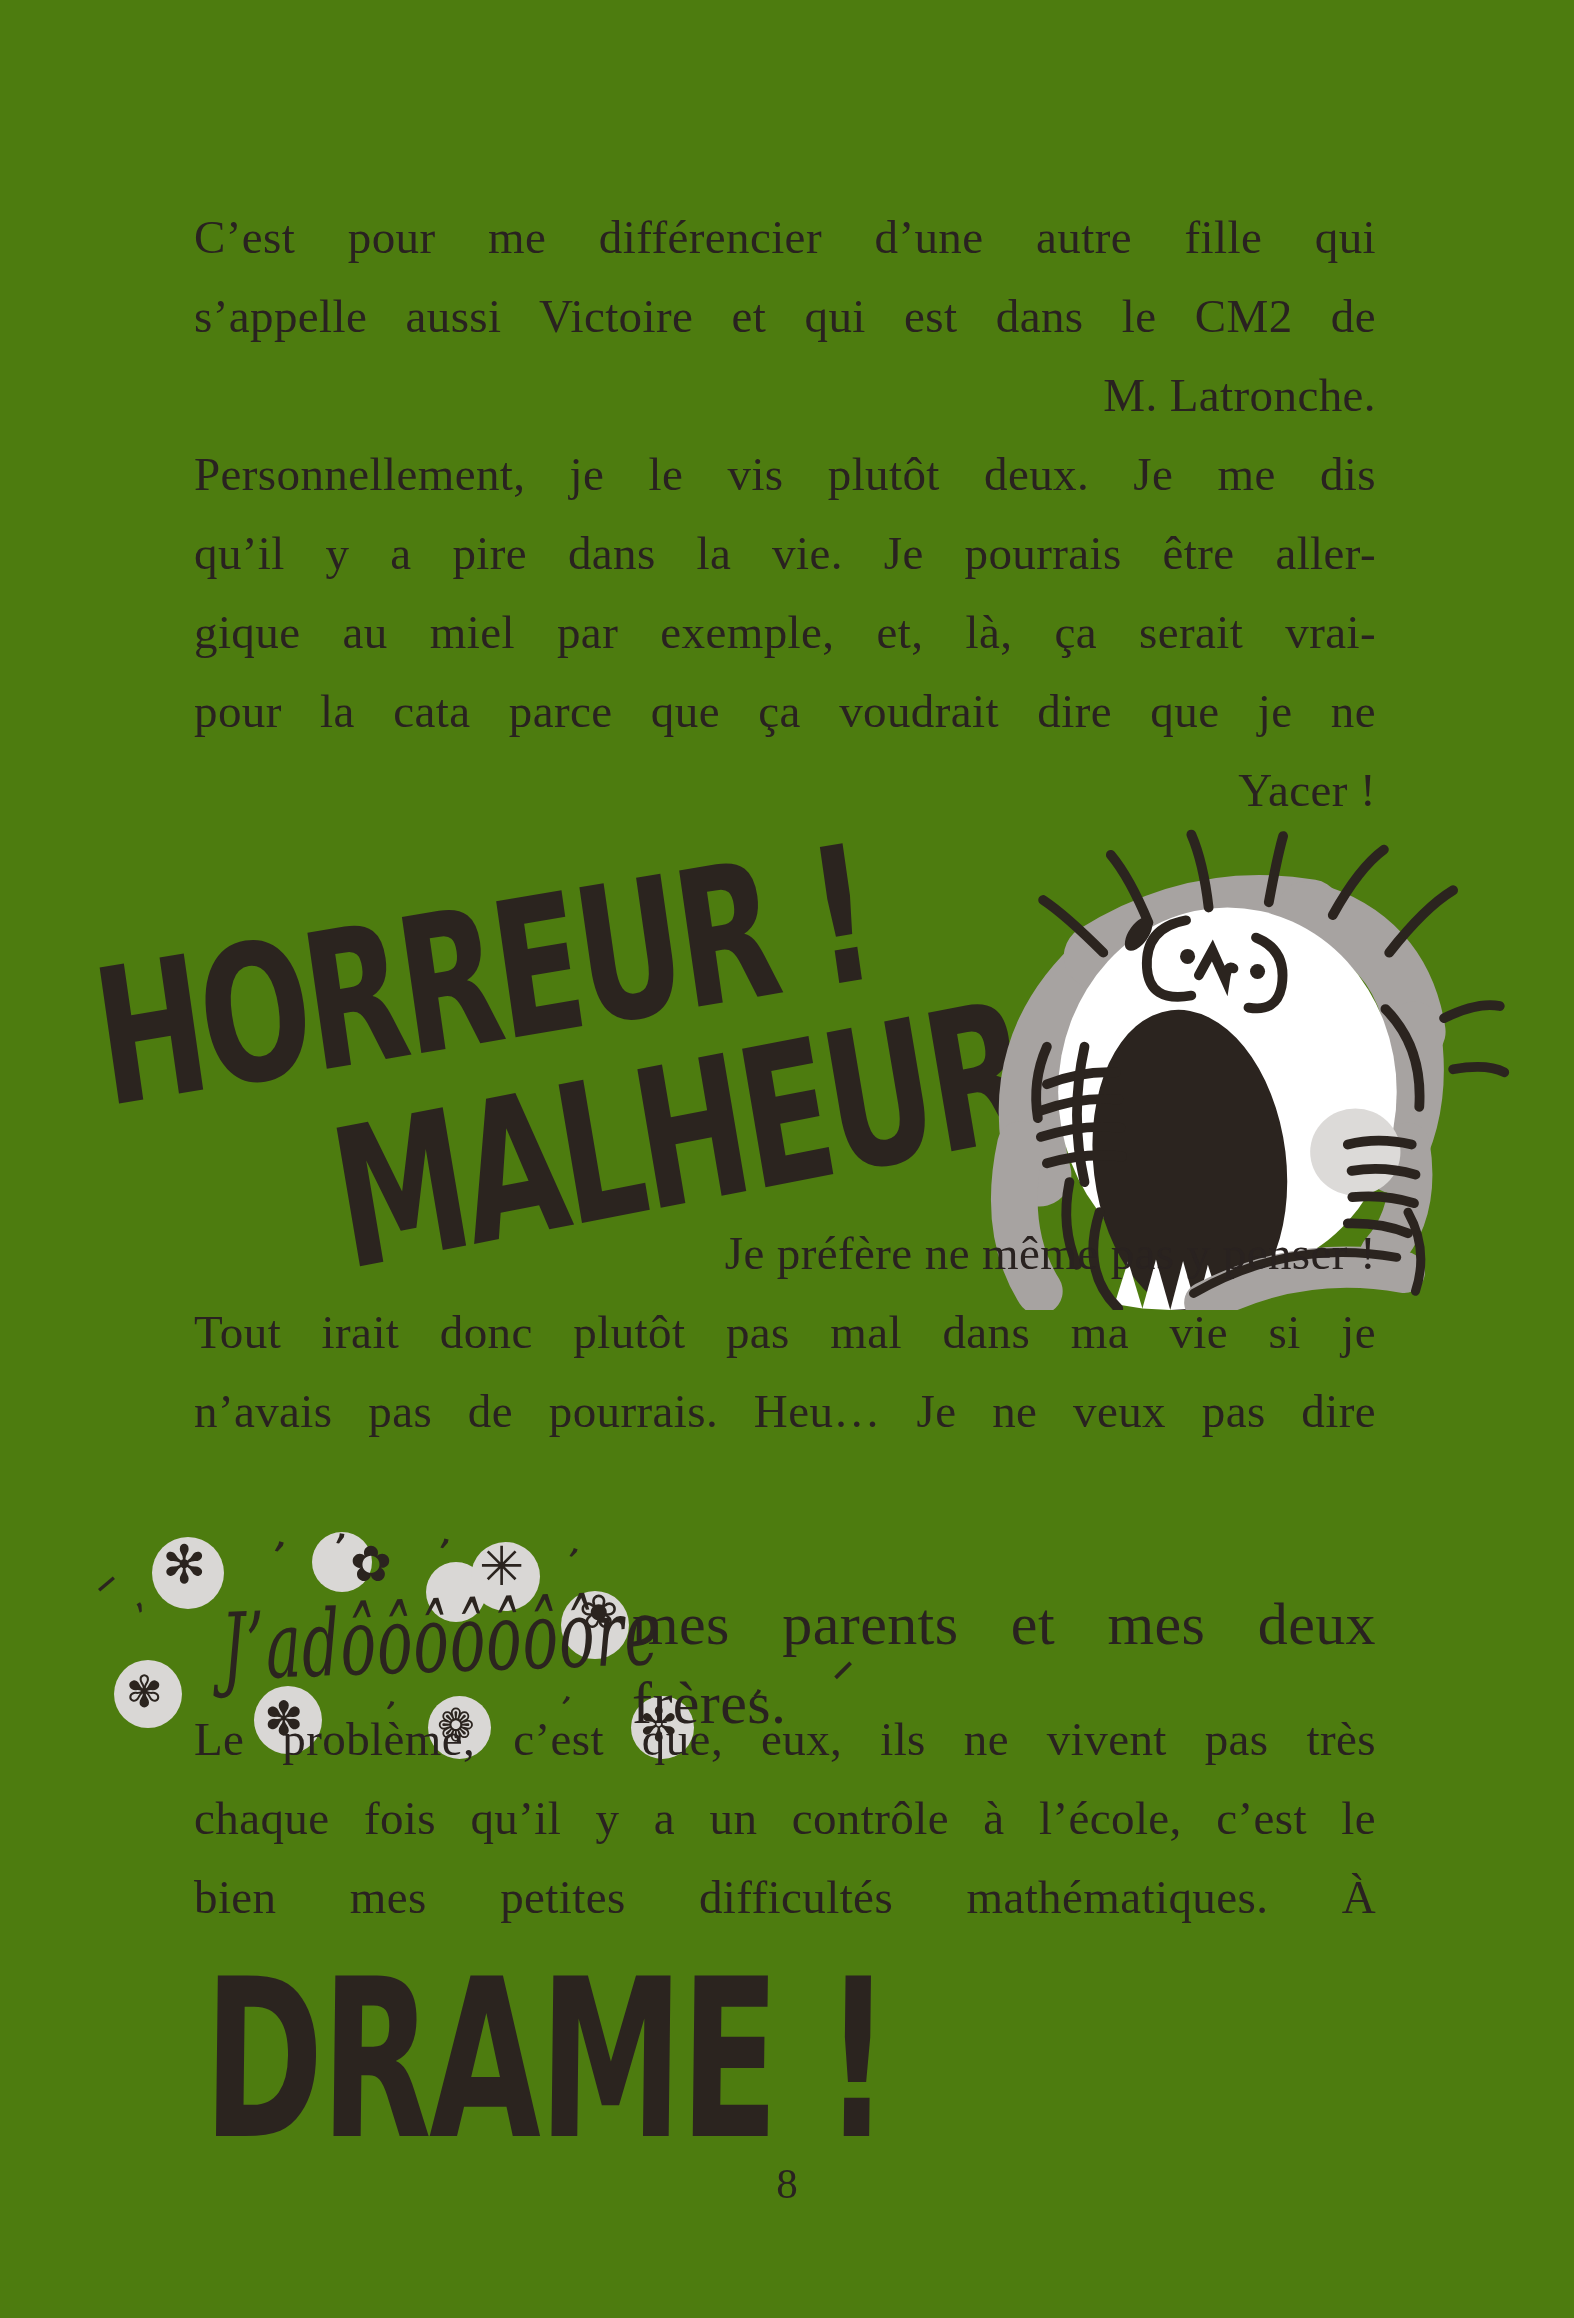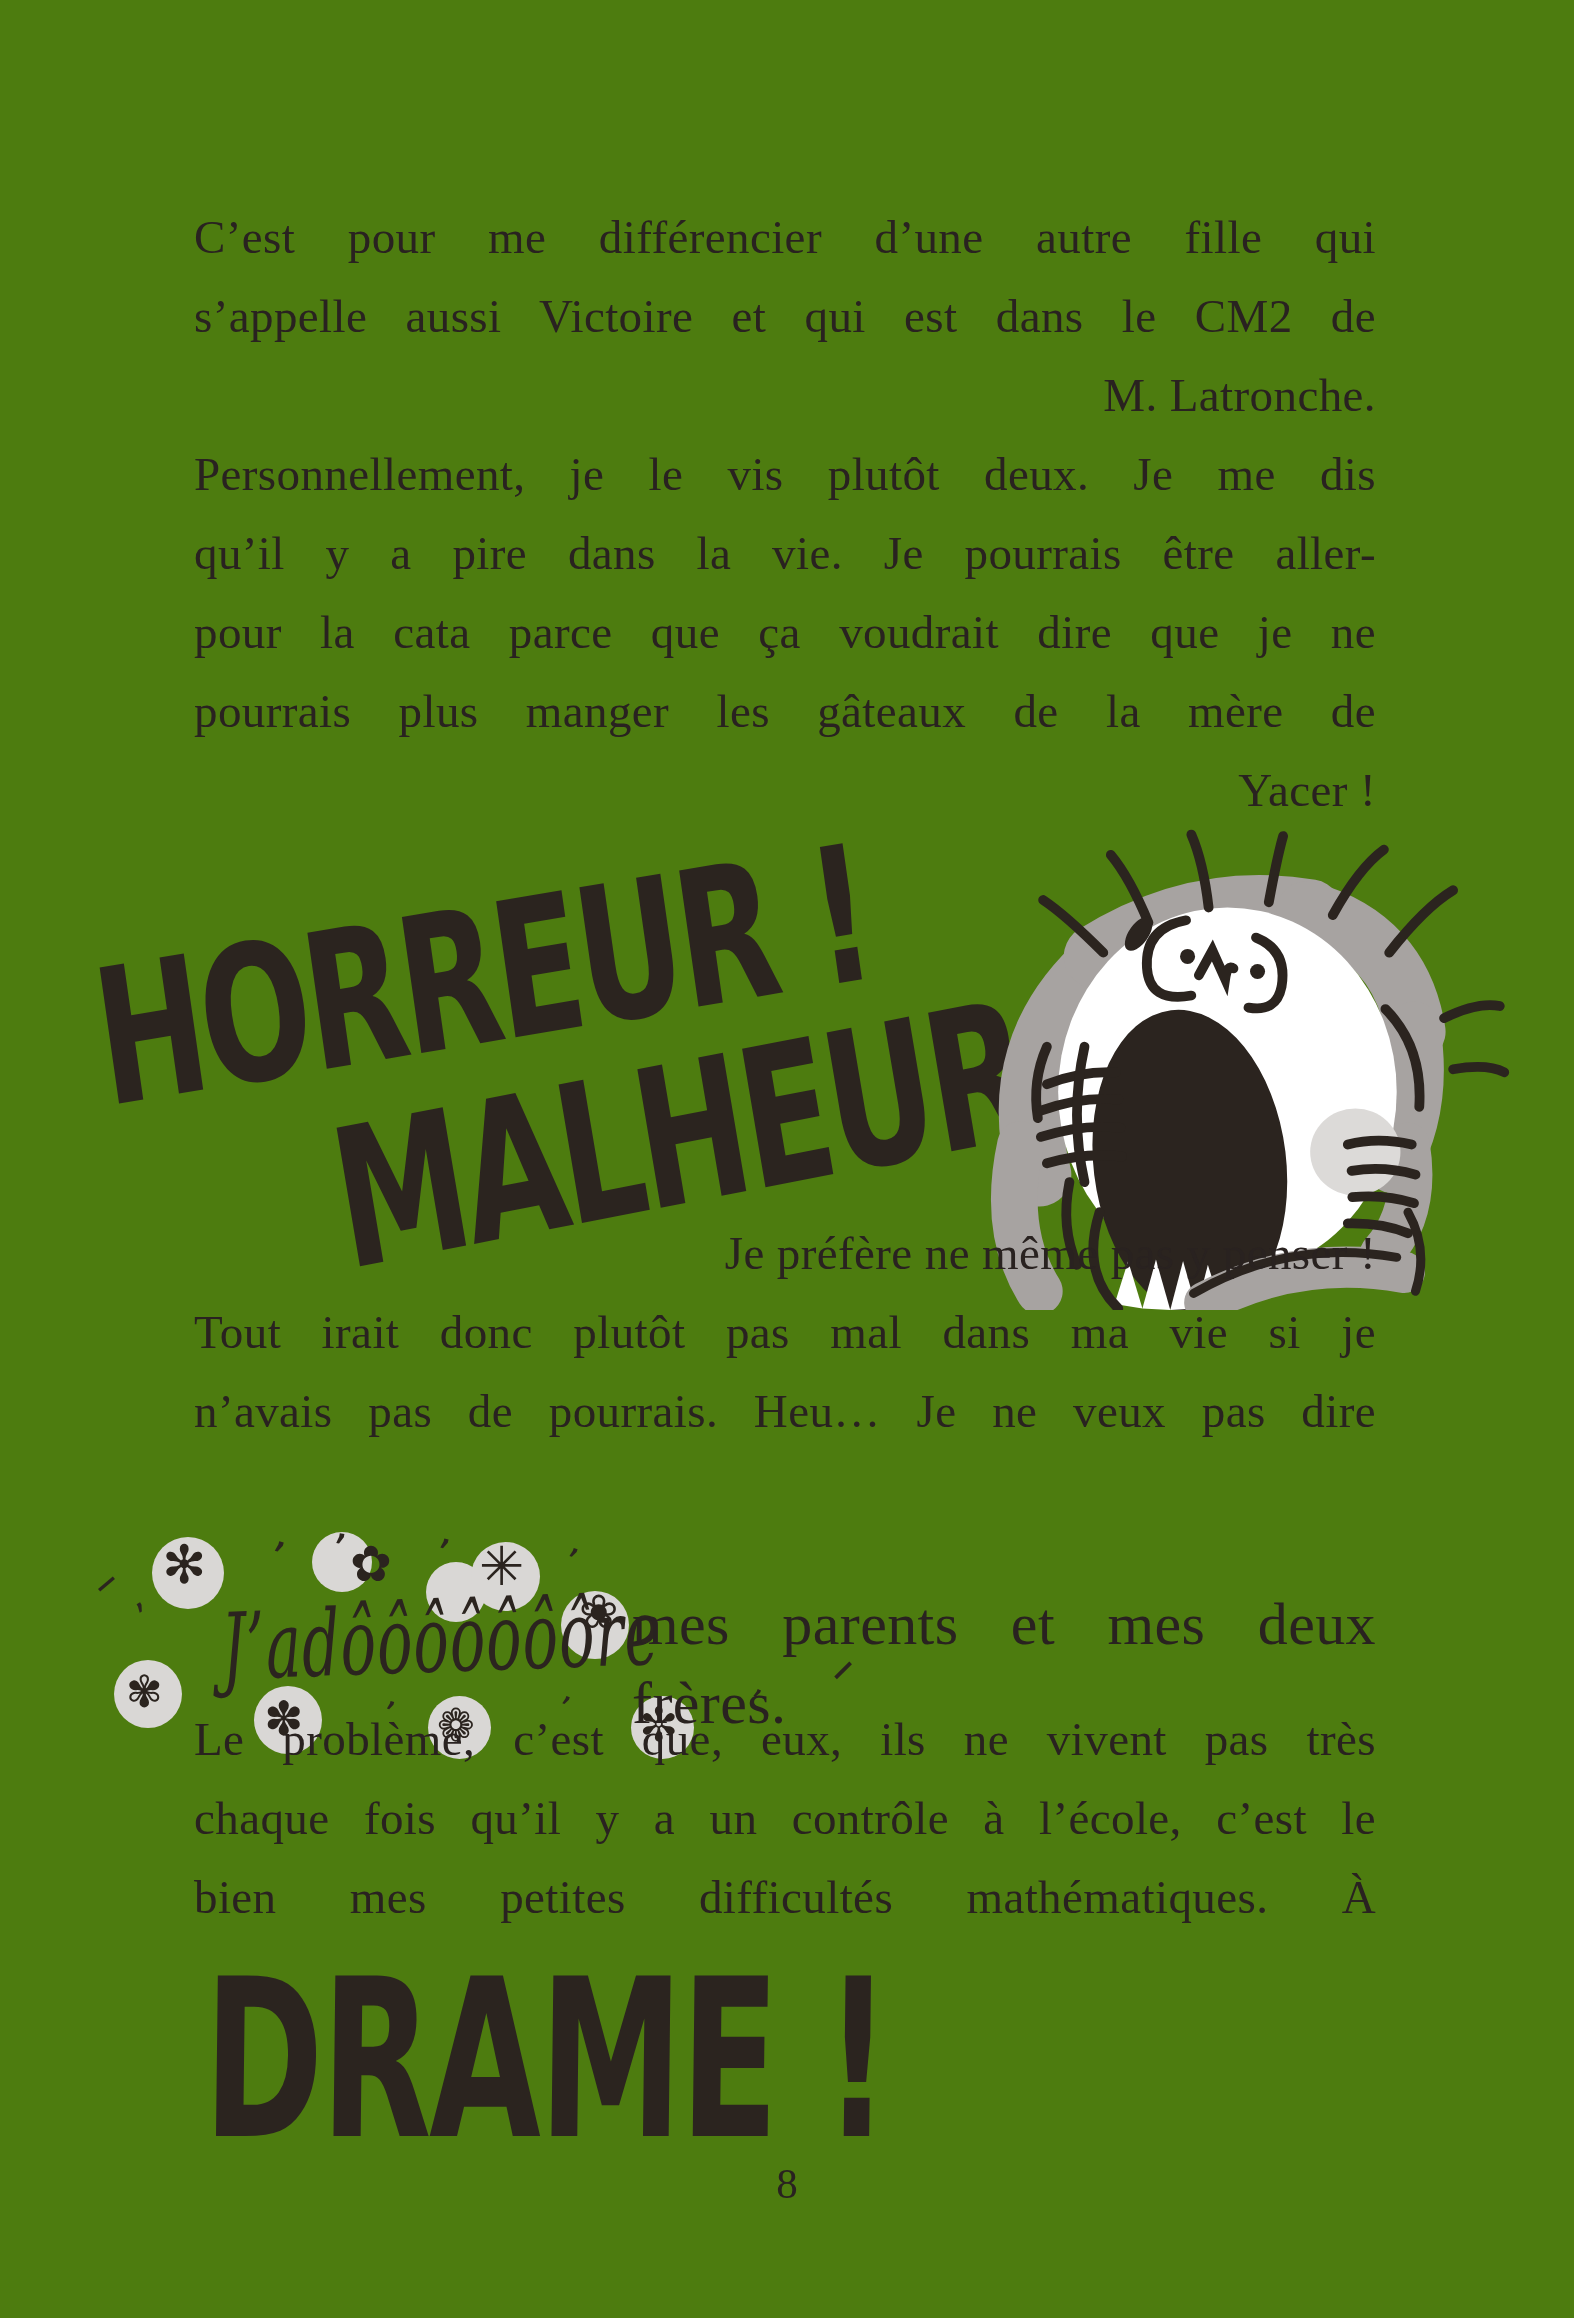--- a/index.html
+++ b/index.html
@@ -55,22 +55,22 @@
 <body>
 
 <div class="page">
 
   <div class="textblock" id="block1">
     <div class="line stretch">C’est pour me différencier d’une autre fille qui</div>
     <div class="line stretch">s’appelle aussi Victoire et qui est dans le CM2 de</div>
     <div class="line flush">M. Latronche.</div>
     <div class="line stretch">Personnellement, je le vis plutôt deux. Je me dis</div>
     <div class="line stretch">qu’il y a pire dans la vie. Je pourrais être aller-</div>
+    <div class="line stretch">gique au miel par exemple, et, là, ça serait vrai-</div>
     <div class="line stretch">pour la cata parce que ça voudrait dire que je ne</div>
-    <div class="line stretch">pourrais plus manger les gâteaux de la mère de</div>
     <div class="line flush">Yacer !</div>
   </div>
 
   <div class="shout" id="horreur">HORREUR !</div>
   <div class="shout" id="malheur">MALHEUR !</div>
 
   <svg id="illus" viewBox="0 0 860 650">
 
     <g fill="none" stroke="#a7a3a1" stroke-linecap="round">
       <path d="M150,470 Q105,300 235,185" stroke-width="85"></path>

